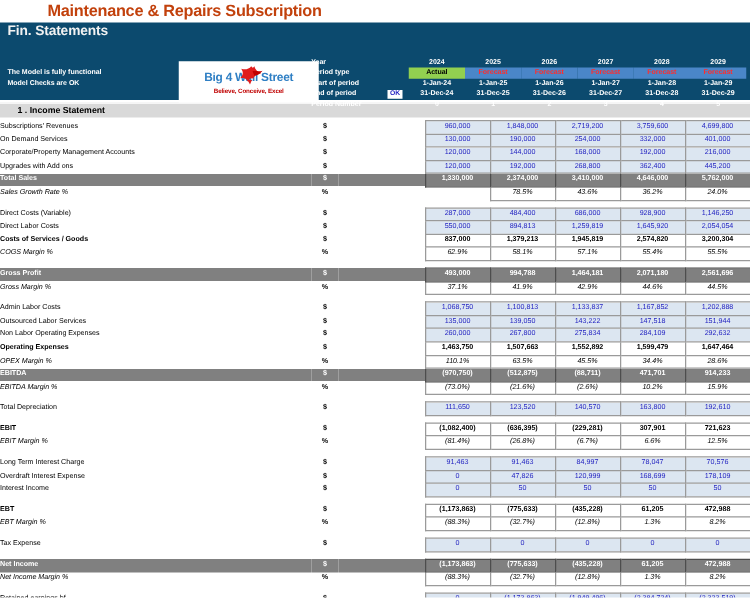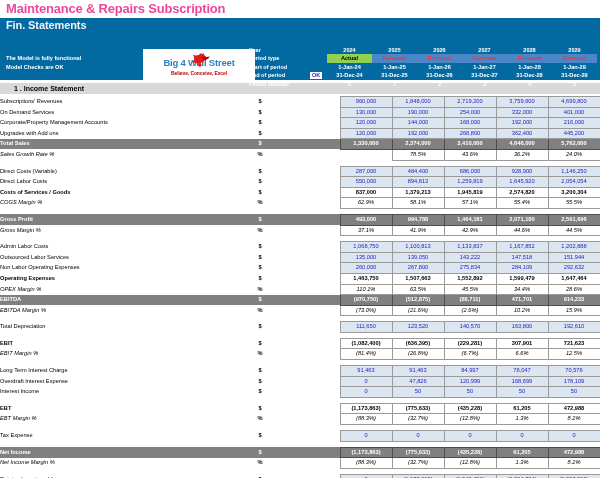--- a/index.html
+++ b/index.html
@@ -12,30 +12,31 @@
     font-size: 6px;
     color: #000;
     overflow: hidden;
     position: relative;
   }
 
   
   .doc-title {
     font-size: 13px;
     font-weight: bold;
-    color: #ec4899;
+    color: #c2410c;
     padding: 1px 0 1px 6px;
     letter-spacing: -0.2px;
     height: 16px;
     line-height: 15px;
+    margin-left: 32px;
   }
 
   
   .header-band {
-    background: #0369a1;
+    background: #0c4a6e;
     height: 62px;
     position: relative;
     color: #ffffff;
   }
   .sheet-title {
     position: absolute;
     left: 6px; top: 1px;
     font-size: 11px;
     font-weight: bold;
     color: #f2f2f2;

